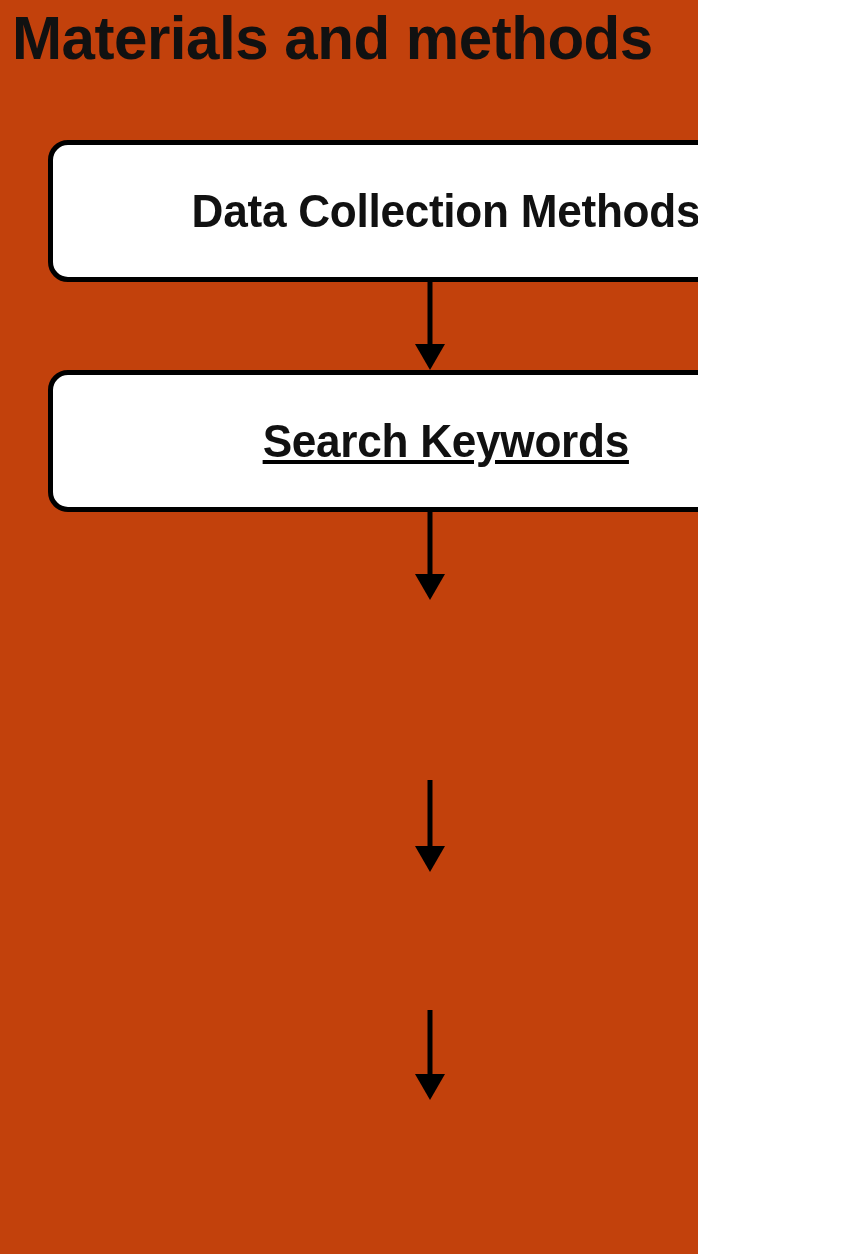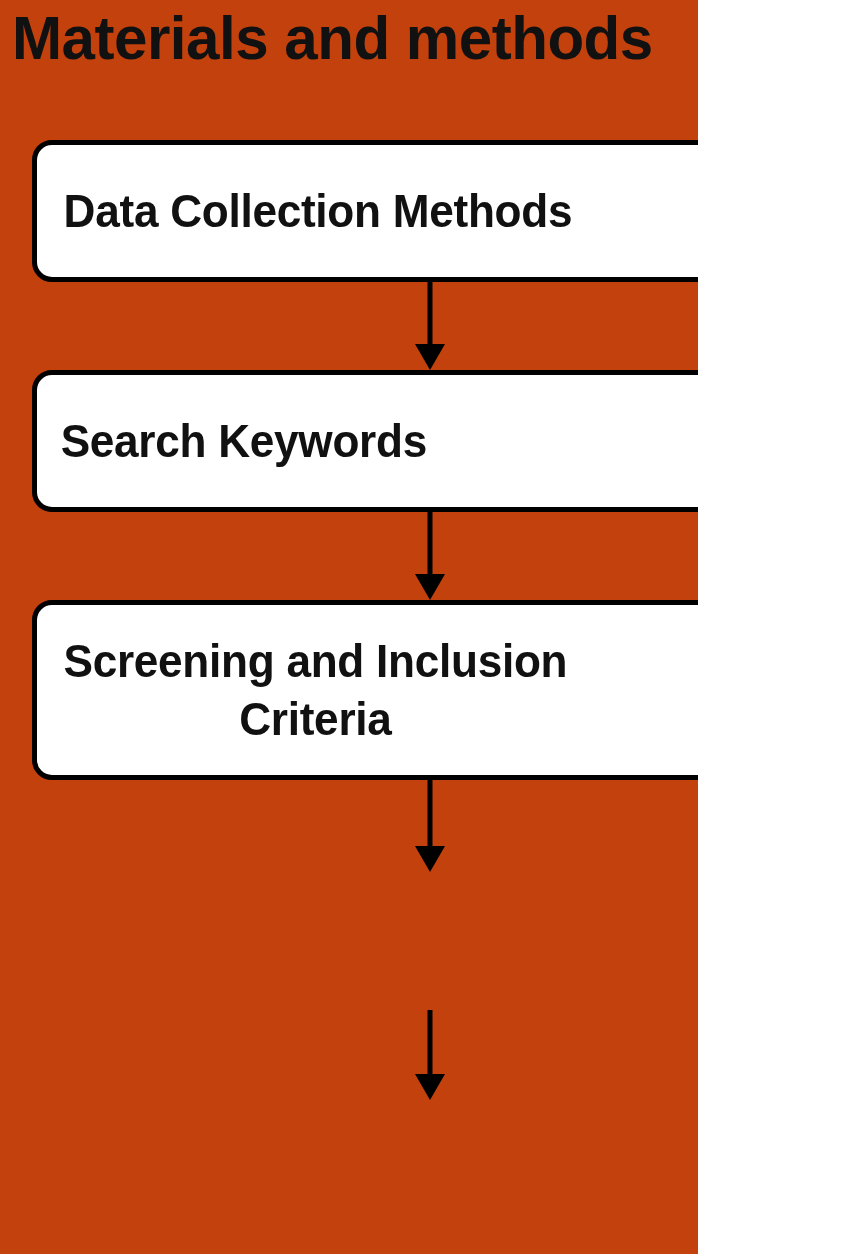--- a/index.html
+++ b/index.html
@@ -32,28 +32,29 @@
     color: #111111;
     letter-spacing: -0.5px;
     transform: scaleX(0.985);
     transform-origin: left center;
     white-space: nowrap;
   }
 
   
   .flow-box {
     position: absolute;
-    left: 32px;
+    left: 48px;
     width: 796px;
     box-sizing: border-box;
     background: #ffffff;
     border: 5px solid #000000;
     border-radius: 20px;
     display: flex;
     align-items: center;
+    justify-content: center;
     text-align: center;
   }
   .flow-box-label {
     font-size: 46px;
     font-weight: bold;
     color: #111111;
     line-height: 58px;
     letter-spacing: -0.3px;
     transform: scaleX(0.96);
     padding: 0 16px;
@@ -82,35 +83,31 @@
     <span class="flow-box-label">Data Collection Methods</span>
   </div>
 
   <div class="connector" style="top:282px; height:88px;">
     <svg width="854" height="88" viewBox="0 0 854 88" xmlns="http://www.w3.org/2000/svg">
       <rect x="427.5" y="0" width="5" height="66" fill="#000000"></rect>
       <polygon points="415,62 445,62 430,88" fill="#000000"></polygon>
     </svg>
   </div>
 
-  <div class="flow-box" style="top:370px; height:142px;">
+  <div class="flow-box" style="top:370px; height:142px;text-decoration:underline;">
     <span class="flow-box-label">Search Keywords</span>
   </div>
 
   <div class="connector" style="top:512px; height:88px;">
     <svg width="854" height="88" viewBox="0 0 854 88" xmlns="http://www.w3.org/2000/svg">
       <rect x="427.5" y="0" width="5" height="66" fill="#000000"></rect>
       <polygon points="415,62 445,62 430,88" fill="#000000"></polygon>
     </svg>
   </div>
 
-  <div class="flow-box" style="top:600px; height:180px;">
-    <span class="flow-box-label">Screening and Inclusion
-Criteria</span>
-  </div>
 
   <div class="connector" style="top:780px; height:92px;">
     <svg width="854" height="92" viewBox="0 0 854 92" xmlns="http://www.w3.org/2000/svg">
       <rect x="427.5" y="0" width="5" height="70" fill="#000000"></rect>
       <polygon points="415,66 445,66 430,92" fill="#000000"></polygon>
     </svg>
   </div>
 
 
   <div class="connector" style="top:1010px; height:90px;">

